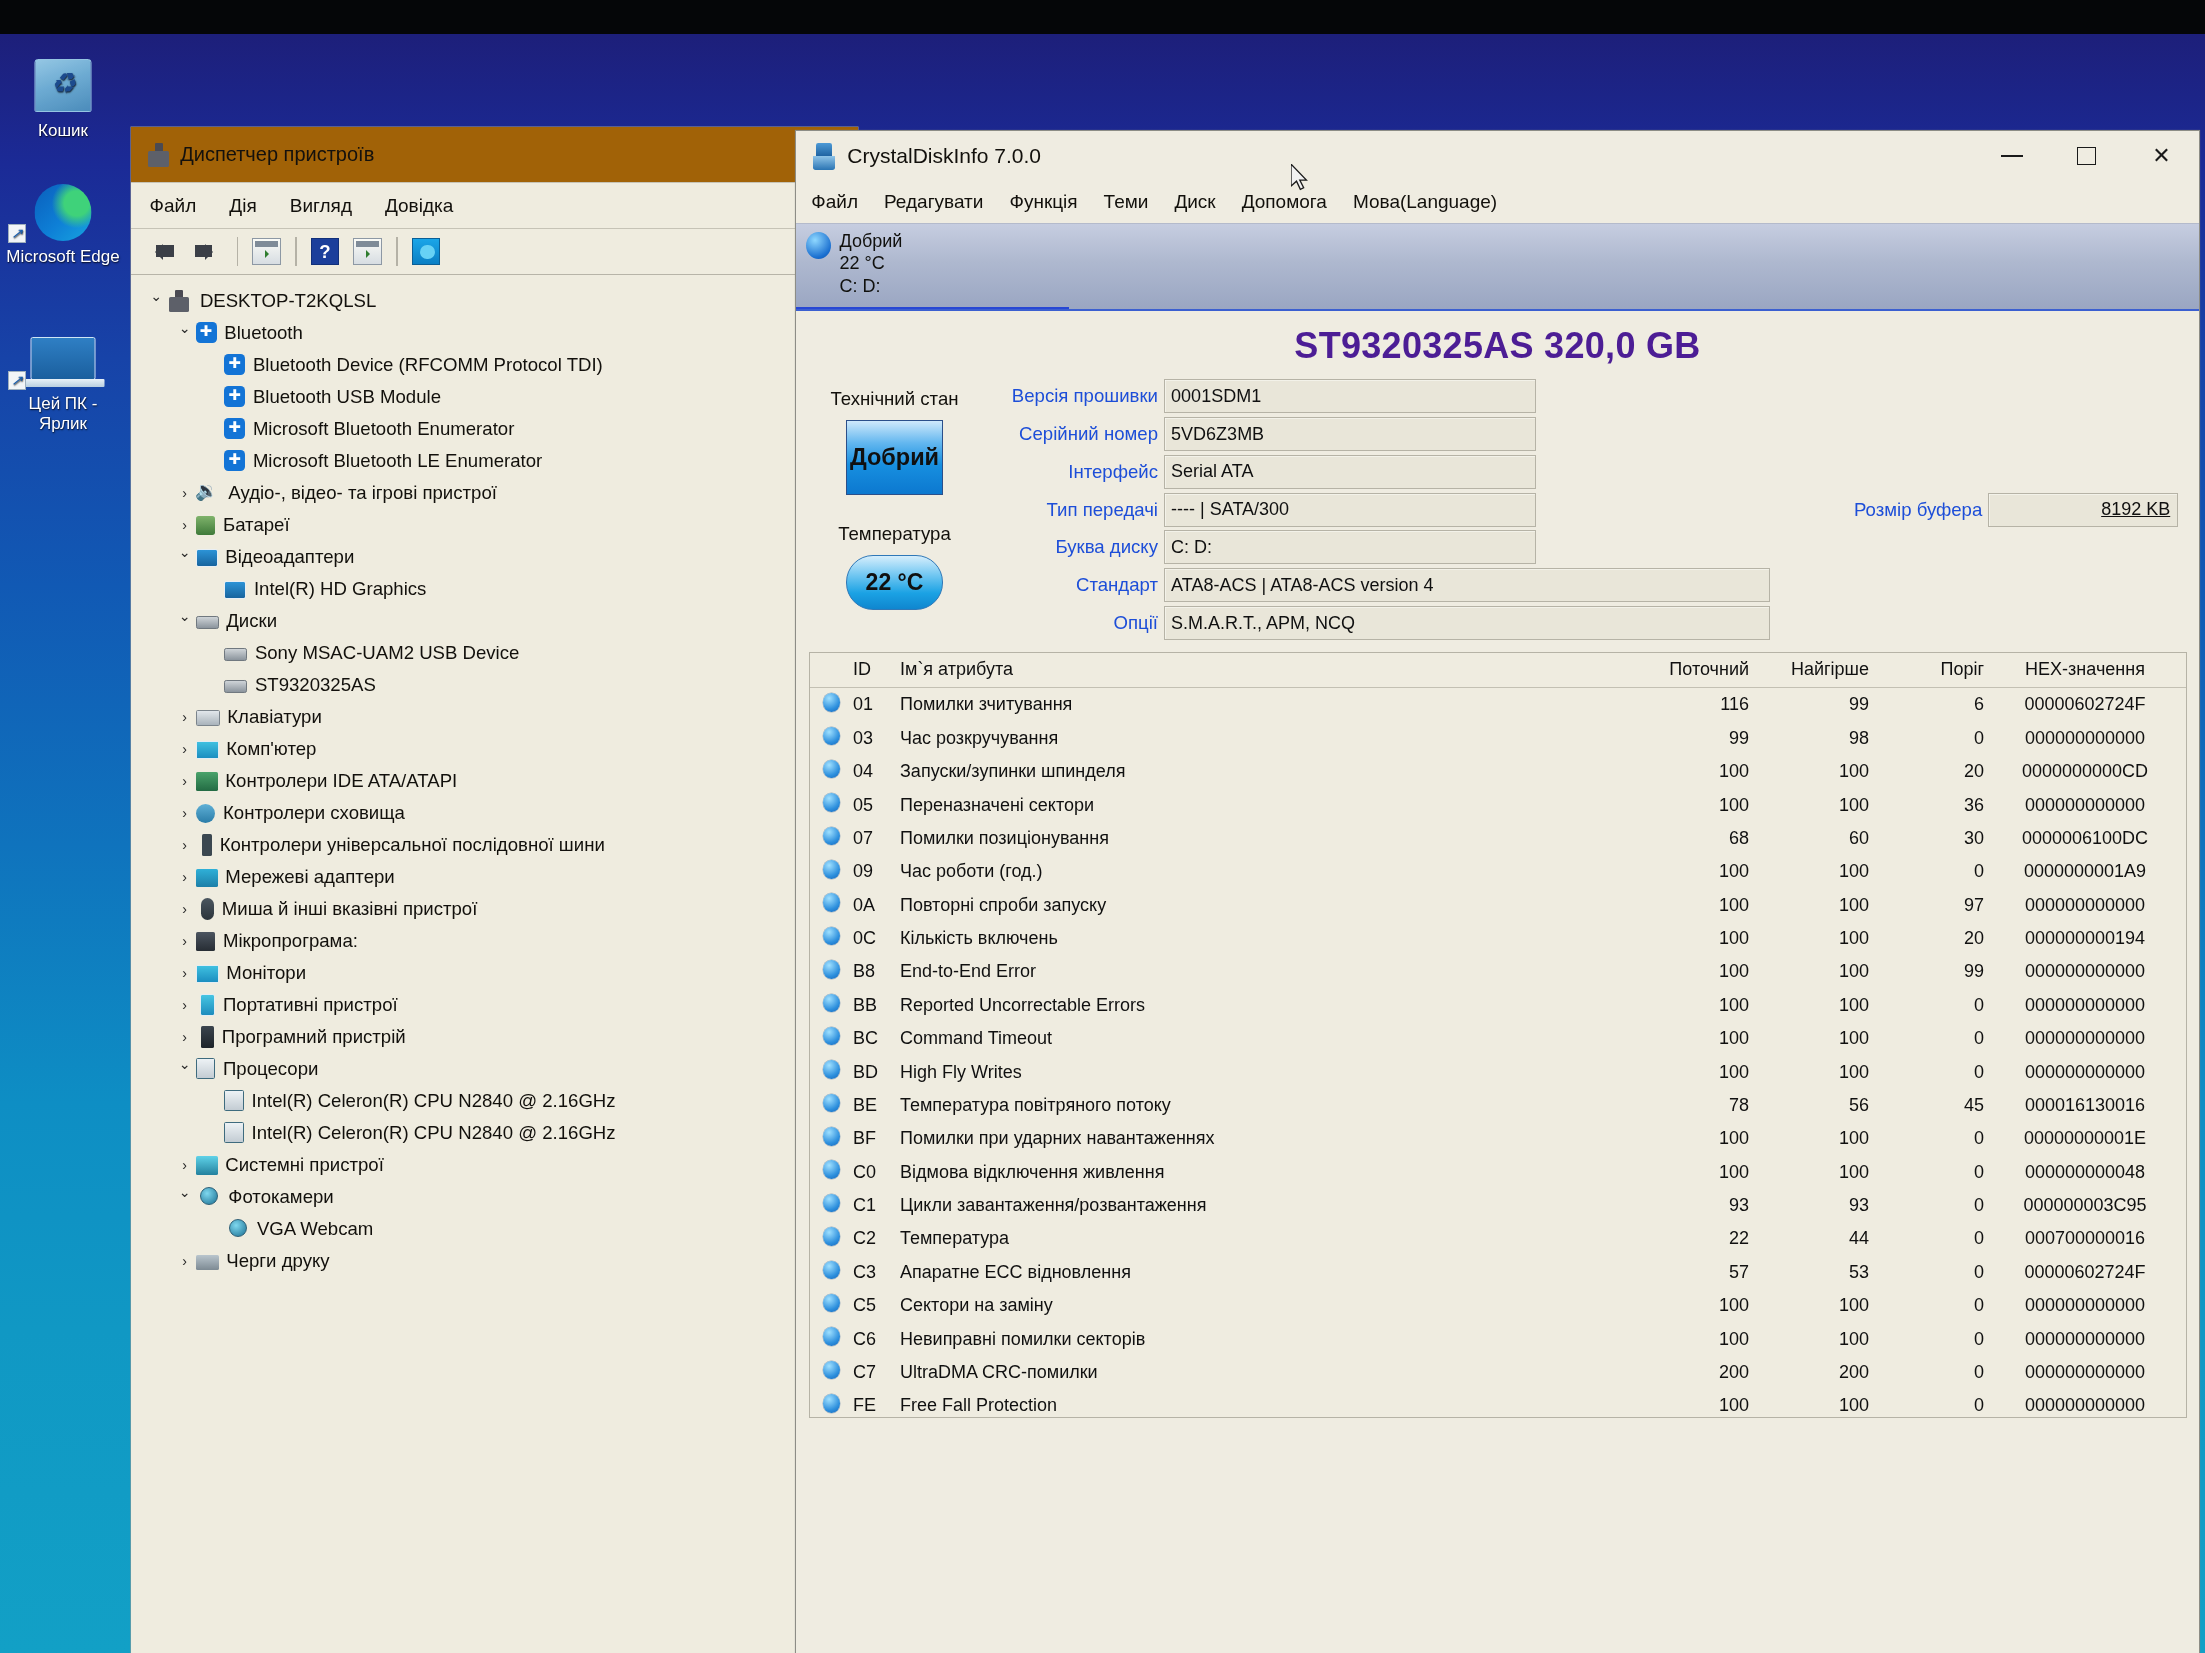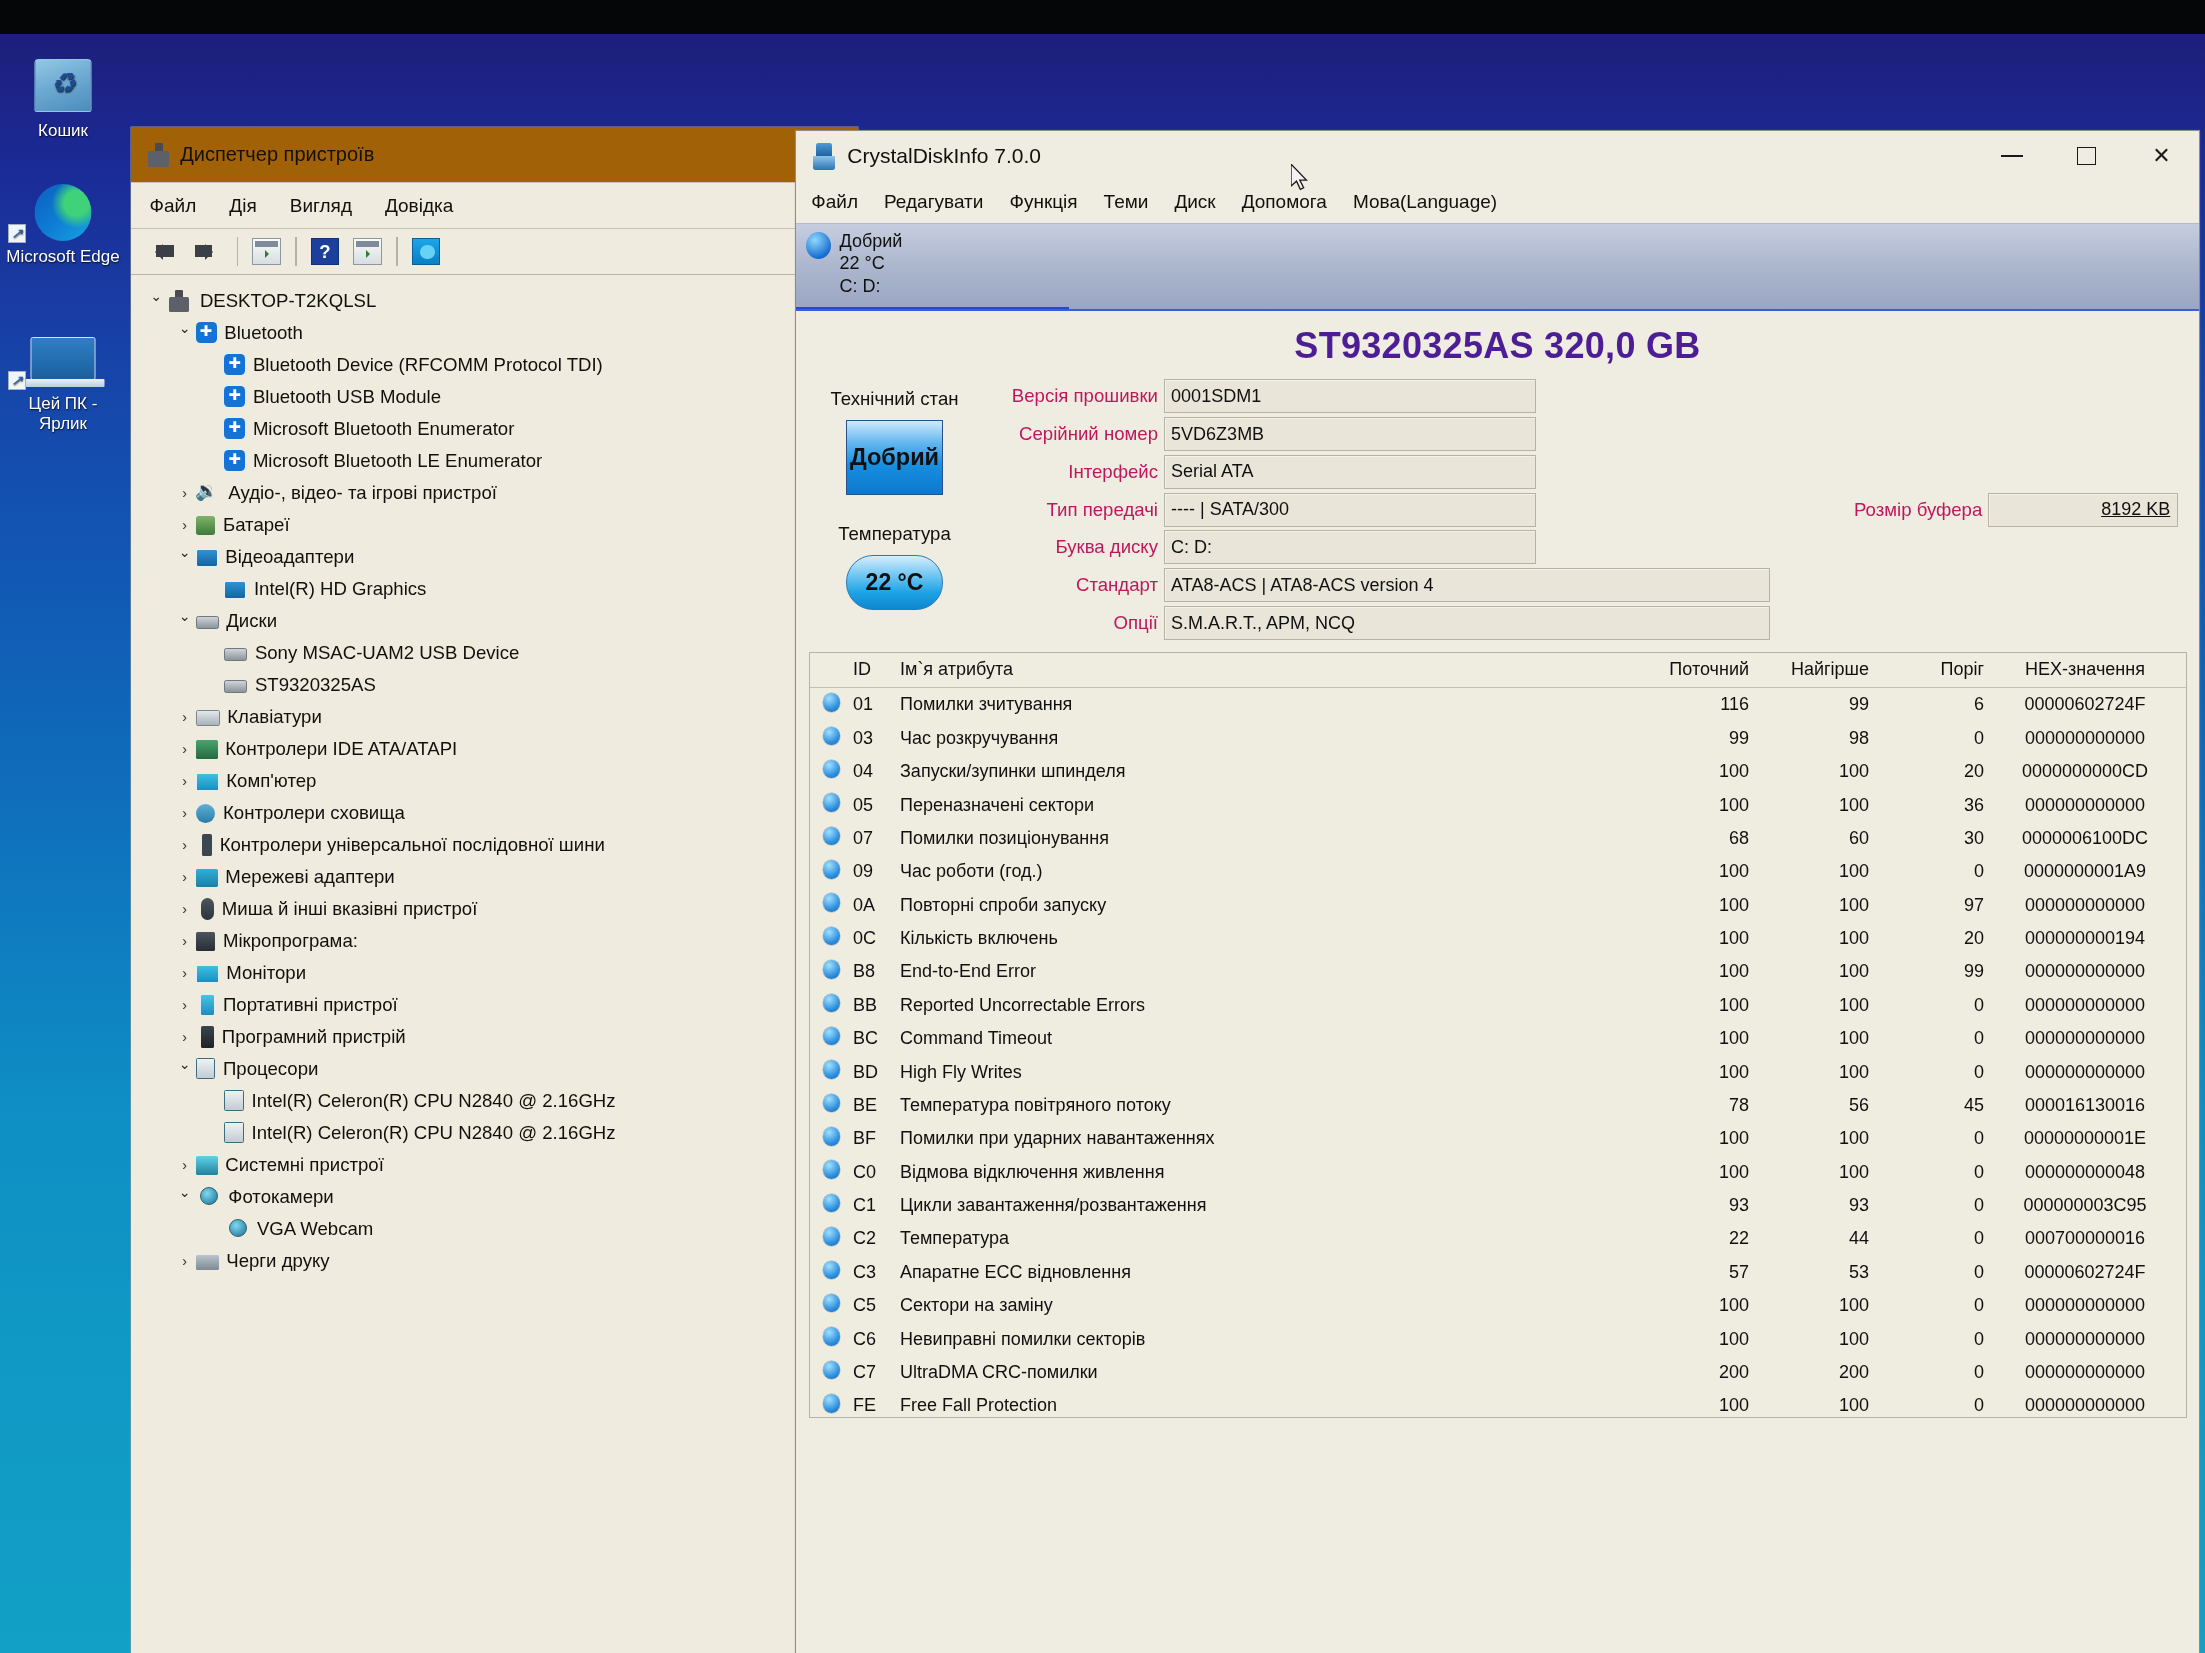--- a/index.html
+++ b/index.html
@@ -185,21 +185,21 @@
   .tempbox{
     width:97px;height:55px;margin:0 auto;border-radius:27px;
     border:1.1px solid #2f78b8;
     background:linear-gradient(180deg,#d6eefc 0%, #74c8f2 35%, #1ba2e4 70%, #0f86cf 100%);
     display:flex;align-items:center;justify-content:center;
     font-size:23px;font-weight:bold;color:#101010;
   }
 
   .fieldcol{flex:1;display:flex;flex-direction:column;gap:3.8px;padding-top:4.4px;}
   .fieldrow{display:flex;align-items:center;gap:0;}
-  .flabel{font-size:18.6px;color:#be185d;text-align:right;white-space:nowrap;padding-right:5.5px;}
+  .flabel{font-size:18.6px;color:#1d4ed8;text-align:right;white-space:nowrap;padding-right:5.5px;}
   .finput{
     height:34px;display:flex;align-items:center;padding:0 6.6px;font-size:18px;color:#101010;
     background:#e9e6d9;border:0.5px solid #b6b3a6;box-shadow:inset 0.5px 0.5px 0 #fdfdfa;
   }
   .mid .flabel{width:176px;}
   .mid .finput{width:372px;}
   .mid .finput.wide{width:606px;}
 
   .rightcol{width:361px;flex:none;display:flex;flex-direction:row;gap:20px;padding-top:4.4px;}
   .rightcol .flabel{width:164px;}
@@ -355,27 +355,27 @@
         <span class="ticon disk"></span>
         <span>ST9320325AS</span>
       </div>
       <div class="tnode d2">
         <span class="chev closed"></span>
         <span class="ticon kbd"></span>
         <span>Клавіатури</span>
       </div>
       <div class="tnode d2">
         <span class="chev closed"></span>
+        <span class="ticon monitor"></span>
+        <span>Комп'ютер</span>
+      </div>
+      <div class="tnode d2">
+        <span class="chev closed"></span>
         <span class="ticon ide"></span>
         <span>Контролери IDE ATA/ATAPI</span>
-      </div>
-      <div class="tnode d2">
-        <span class="chev closed"></span>
-        <span class="ticon monitor"></span>
-        <span>Комп'ютер</span>
       </div>
       <div class="tnode d2">
         <span class="chev closed"></span>
         <span class="ticon storage"></span>
         <span>Контролери сховища</span>
       </div>
       <div class="tnode d2">
         <span class="chev closed"></span>
         <span class="ticon usb"></span>
         <span>Контролери універсальної послідовної шини</span>

